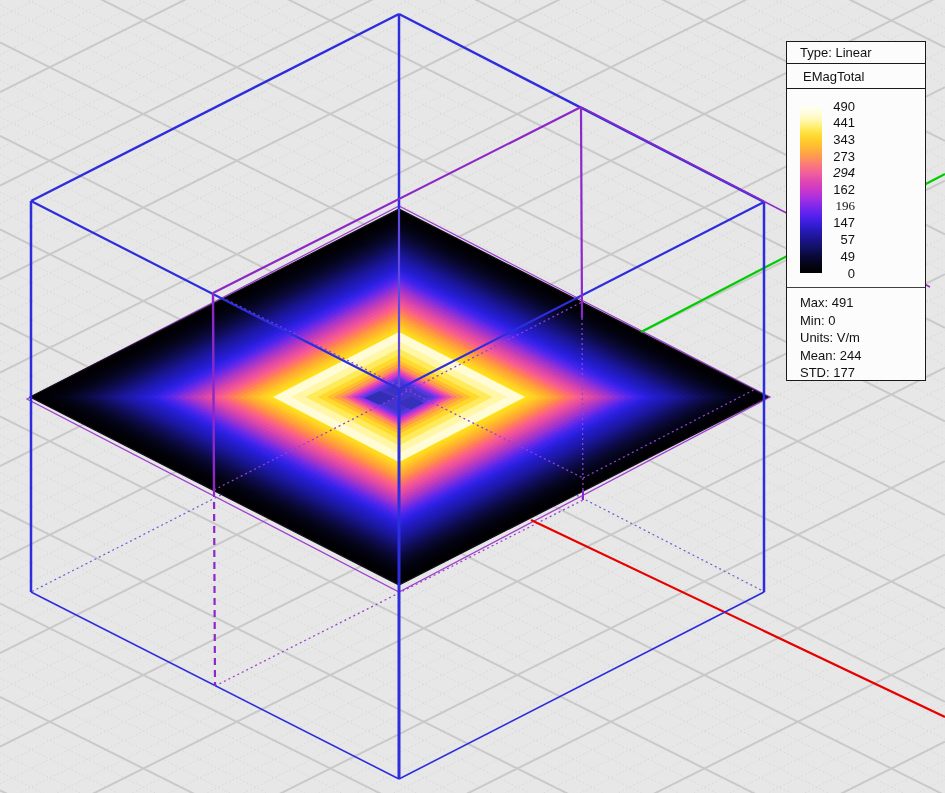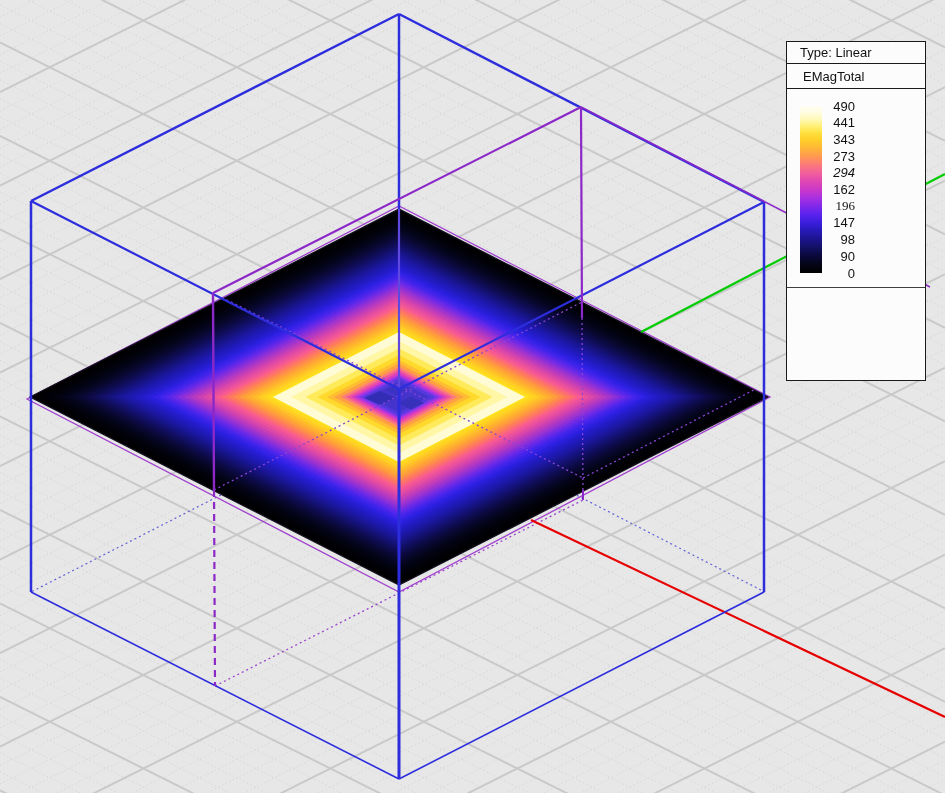--- a/index.html
+++ b/index.html
@@ -305,19 +305,26 @@
       <div class="colorbar" id="colorbar" style="background: linear-gradient(rgb(255, 254, 242) 0%, rgb(255, 252, 224) 4%, rgb(255, 249, 184) 8%, rgb(255, 240, 119) 12%, rgb(255, 225, 64) 16%, rgb(255, 208, 42) 20%, rgb(255, 184, 53) 25%, rgb(255, 154, 80) 30%, rgb(251, 122, 120) 35%, rgb(242, 96, 155) 40%, rgb(224, 72, 178) 45%, rgb(203, 56, 200) 50%, rgb(169, 48, 224) 55%, rgb(128, 40, 234) 60%, rgb(90, 34, 238) 65%, rgb(58, 30, 220) 70%, rgb(38, 25, 180) 75%, rgb(27, 20, 140) 80%, rgb(17, 16, 96) 85%, rgb(10, 8, 56) 90%, rgb(4, 4, 22) 95%, rgb(0, 0, 0) 100%);"></div>
       <div id="ticks">
           <div class="tick" style="top: 8.5px;">490</div>
           <div class="tick" style="top: 25.2px;">441</div>
           <div class="tick" style="top: 41.9px;">343</div>
           <div class="tick" style="top: 58.6px;">273</div>
           <div class="tick" style="top: 75.3px; font-style: italic;">294</div>
           <div class="tick" style="top: 92px;">162</div>
           <div class="tick" style="top: 108px; font-family: Liberation Serif, serif;">196</div>
           <div class="tick" style="top: 125.4px;">147</div>
-          <div class="tick" style="top: 142.1px;">98</div>
-          <div class="tick" style="top: 158.8px;">90</div>
+          <div class="tick" style="top: 142.1px;">57</div>
+          <div class="tick" style="top: 158.8px;">49</div>
           <div class="tick" style="top: 175.5px;">0</div>
         </div>
     </div>
+    <div class="lg-stats" id="stats">
+        <div>Max: 491</div>
+        <div>Min: 0</div>
+        <div>Units: V/m</div>
+        <div>Mean: 244</div>
+        <div>STD: 177</div>
+      </div>
   </div>
 </div>
 
 </body></html>

